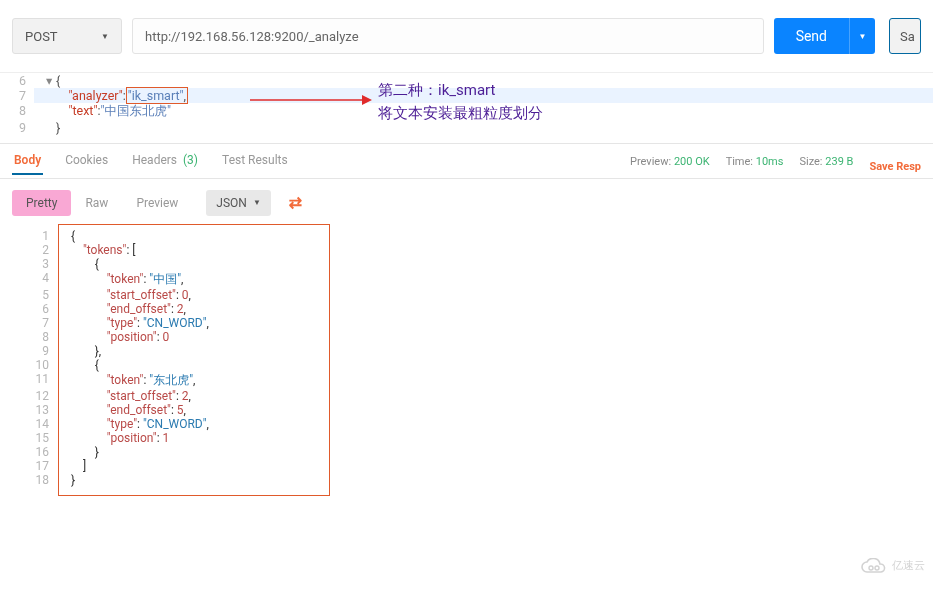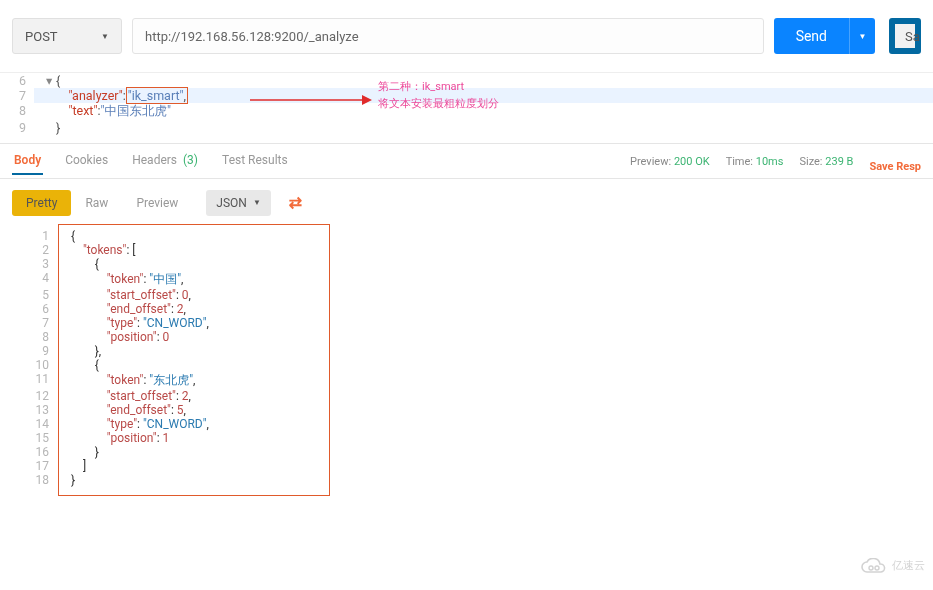--- a/index.html
+++ b/index.html
@@ -5,50 +5,50 @@
     * { box-sizing: border-box; margin: 0; padding: 0; font-family: -apple-system, BlinkMacSystemFont, "Segoe UI", Roboto, Helvetica, Arial, sans-serif; }
     body { background: #fff; font-size: 12px; color: #555; width: 933px; height: 590px; overflow: hidden; }
 
     
     .req-row { display: flex; gap: 10px; align-items: center; padding: 18px 12px; border-bottom: 1px solid #eee; }
     .method-select { width: 110px; height: 36px; background: #f2f2f2; border: 1px solid #e0e0e0; border-radius: 3px; display: flex; align-items: center; justify-content: space-between; padding: 8px 12px; color: #555; font-size: 13px; }
     .url-input { flex: 1; height: 36px; border: 1px solid #e3e3e3; border-radius: 3px; padding: 9px 12px; font-size: 13px; color: #666; background: #fdfdfd; }
     .send-btn-group { display: flex; }
     .send-btn { height: 36px; padding: 0 22px; background: #0a84ff; color: #fff; border: none; border-radius: 3px 0 0 3px; font-weight: 400; font-size: 14px; cursor: pointer; }
     .send-dd { width: 26px; height: 36px; background: #0a84ff; border: none; border-left: 1px solid rgba(255,255,255,0.25); border-radius: 0 3px 3px 0; color: #fff; cursor: pointer; display:flex; align-items:center; justify-content:center;}
-    .save-btn { height: 36px; width: 32px; display: flex; align-items: center; justify-content: flex-start; padding-left: 10px; background: #f2f2f2; border: 6px solid #0369a1; border-radius: 3px; color: #555; font-size: 13px; margin-left: 4px; }
+    .save-btn { height: 36px; width: 32px; display: flex; align-items: center; justify-content: flex-start; padding-left: 10px; background: #f2f2f2; border: 1px solid #0369a1; border-radius: 3px; color: #555; font-size: 13px; margin-left: 4px; }
 
     
     .editor { position: relative; padding: 0 0 8px 0; font-family: "Courier New", monospace; font-size: 12.5px; }
     .editor-row { display: flex; }
     .gutter { width: 34px; text-align: right; padding-right: 8px; color: #b6b6b6; user-select: none; }
     .code-line { flex: 1; white-space: pre; padding-left: 12px; }
     .code-line.hl { background: #eaf3ff; }
     .fold { display:inline-block; width:8px; color:#888; margin-right:2px;}
     .str { color: #c63c26; }
     .str-blue { color: #5a7fb8; }
     .str-highlight { border: 1px solid #e05a2b; padding: 0 1px; }
-    .annot-box { position: absolute; left: 378px; top: 6px; color: #ec4899; font-size: 11px; font-family: "SimSun","宋体",serif; line-height: 1.5; }
+    .annot-box { position: absolute; left: 378px; top: 6px; color: #4c1d95; font-size: 15px; font-family: "SimSun","宋体",serif; line-height: 1.5; }
     .annot-arrow { position: absolute; left: 250px; top: 21px; }
 
     
     .res-header { display: flex; align-items: center; justify-content: space-between; border-top: 1px solid #e5e5e5; border-bottom: 1px solid #e5e5e5; padding: 0 12px; height: 36px; }
     .res-tabs { display: flex; gap: 20px; }
     .res-tab { font-size: 12px; color: #999; cursor: pointer; padding: 6px 2px; }
     .res-tab.active { color: #f26b3a; border-bottom: 2px solid #0369a1; font-weight: 600;}
     .hdr-count { color: #3cb472; margin-left: 3px; }
     .res-meta { font-size: 11px; color: #888; display: flex; gap: 16px; align-items:center;}
     .meta-val { color: #3cb472; }
     .save-resp { color: #f26b3a; font-weight: 700; margin-top: 10px; }
 
     
     .res-toolbar { display: flex; align-items: center; padding: 10px 12px 6px; gap: 4px; }
     .fmt-tabs { display: flex; background: #fff; border-radius: 3px; }
     .fmt-tab { padding: 6px 14px; font-size: 12px; color: #999; cursor: pointer; }
-    .fmt-tab.active { background: #eab308; color: #555; border-radius: 3px;}
+    .fmt-tab.active { background: #f9a8d4; color: #555; border-radius: 3px;}
     .json-dd { padding: 6px 10px; background: #e8e8e8; border-radius: 3px; margin-left: 10px; font-size: 12px; display:flex; align-items:center; gap:6px;}
     .wrap-btn { padding: 4px 8px; margin-left: 6px; color: #f26b3a; font-size: 16px; font-weight: bold; border-radius: 3px;}
 
     
     .res-body-wrap { margin: 2px 12px 6px 58px; border: 1px solid #e05a2b; padding: 4px 0 8px 0; width: 272px;}
     .res-body { font-family: "Courier New", monospace; font-size: 12px; position: relative; margin-left: -44px;}
     .res-row { display: flex; }
     .res-gutter { width: 44px; text-align: right; padding-right: 10px; color: #b6b6b6; user-select: none; }
     .res-code { white-space: pre; padding-left: 12px; color: #333;}
     .jkey { color: #b94a48; }

